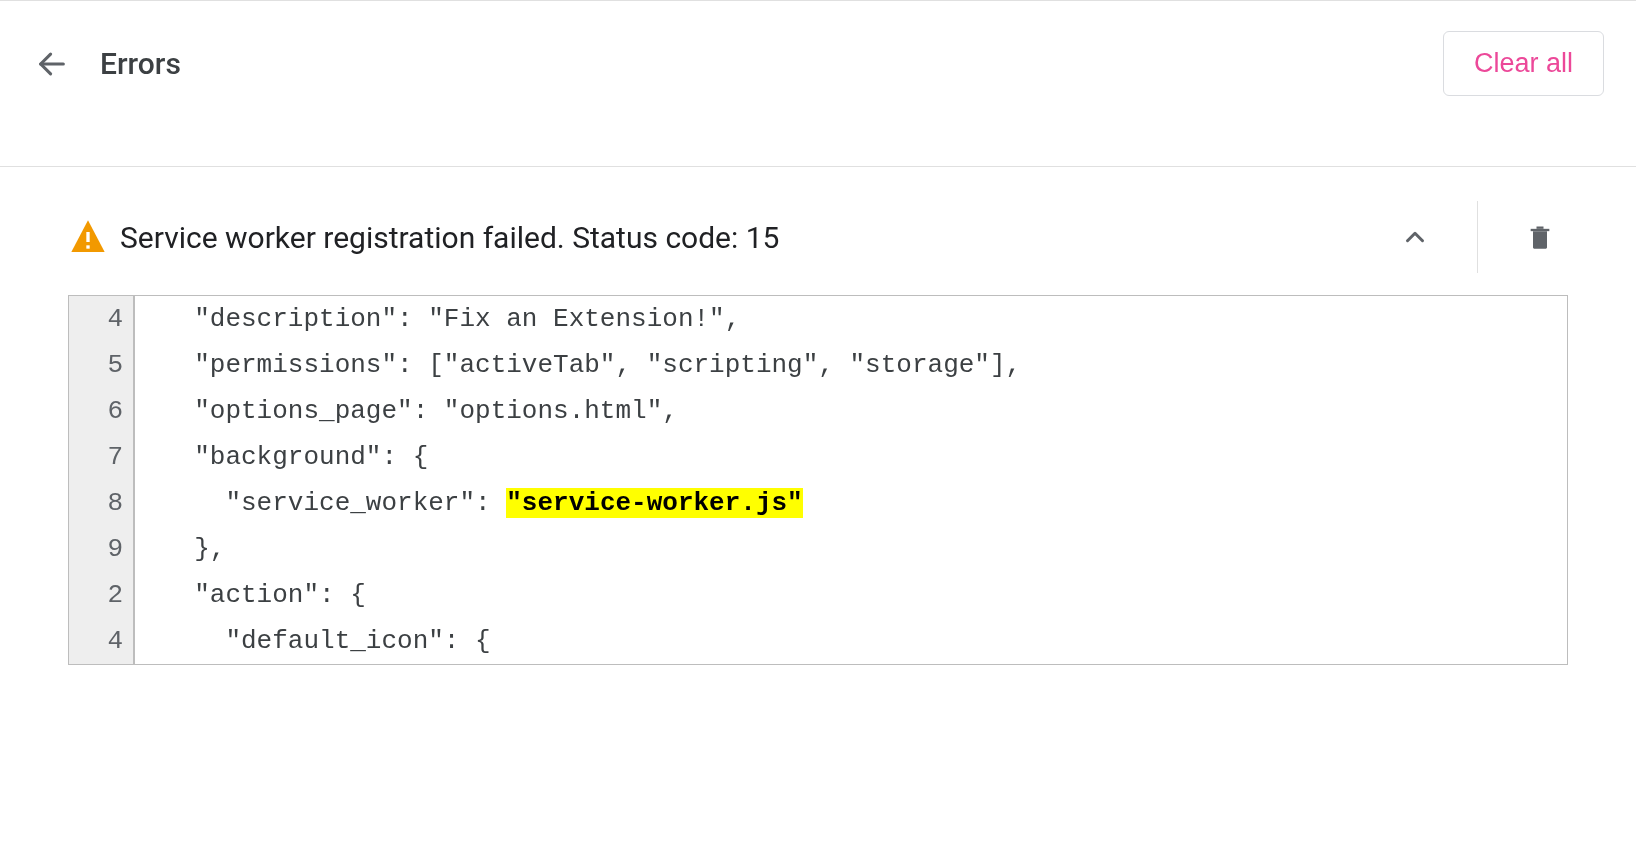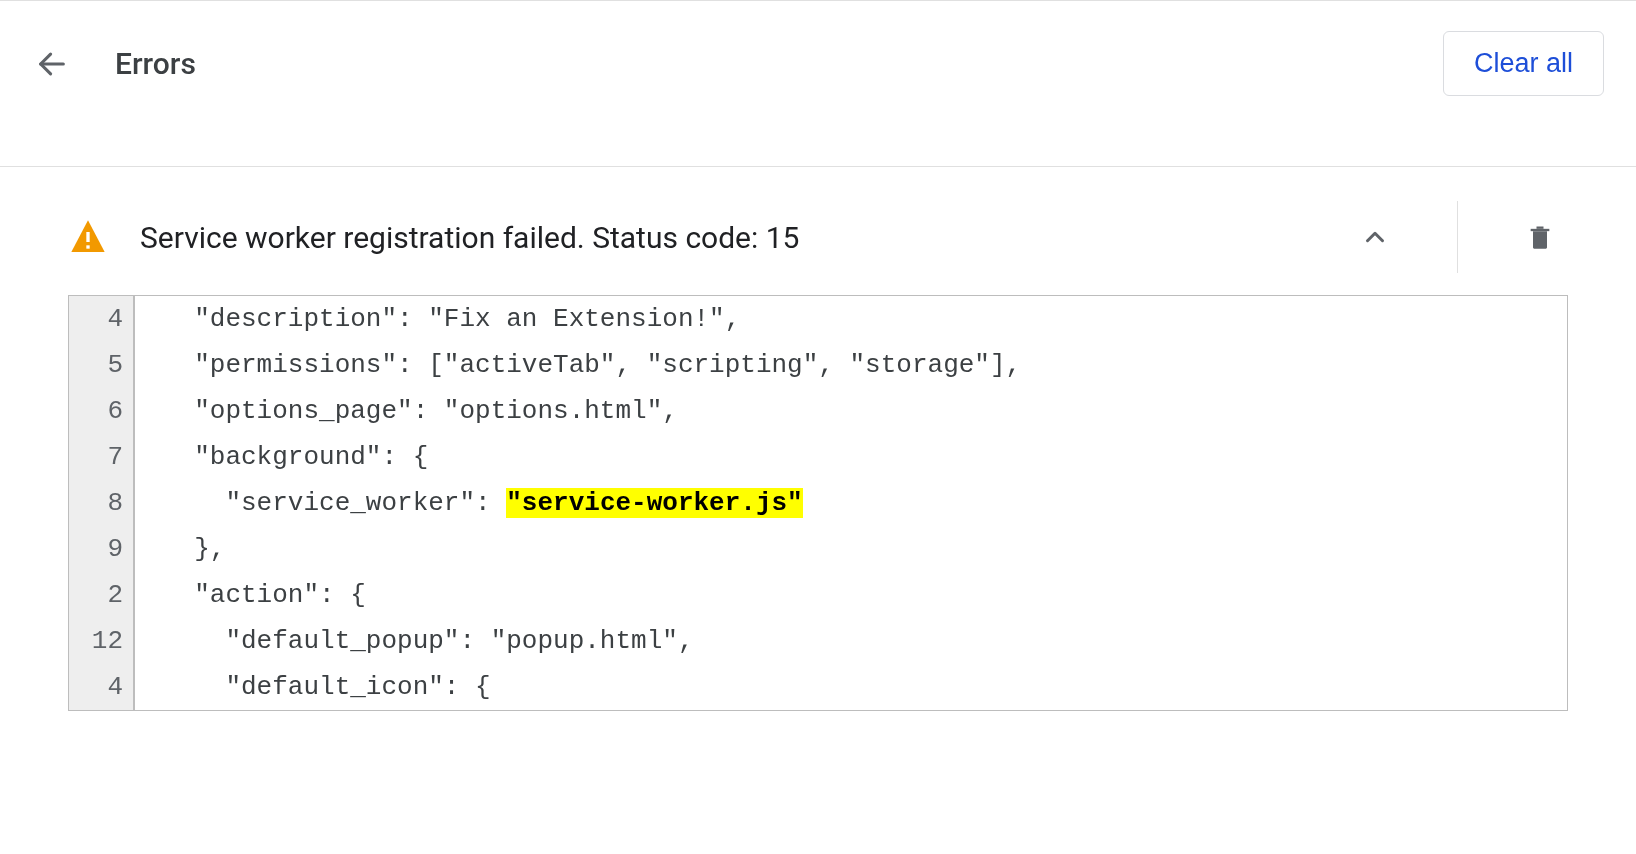--- a/index.html
+++ b/index.html
@@ -10,59 +10,59 @@
     width: 1636px;
   }
   .top-divider {
     border-top: 1px solid #e0e0e0;
     width: 100%;
   }
   .header {
     display: flex;
     align-items: center;
     padding: 30px 32px 30px 28px;
-    gap: 39px;
+    gap: 24px;
   }
   .back-btn {
     width: 48px;
     height: 48px;
     display: flex;
     align-items: center;
     justify-content: center;
     cursor: pointer;
     border-radius: 50%;
   }
   .page-title {
     font-size: 30px;
     font-weight: 500;
     color: #3c4043;
     flex: 1;
   }
   .clear-all-btn {
     font-size: 27px;
     font-weight: 500;
-    color: #1d4ed8;
+    color: #ec4899;
     background: #fff;
     border: 1px solid #dadce0;
     border-radius: 6px;
     padding: 16px 30px;
     cursor: pointer;
   }
   .section-divider {
     border-top: 1px solid #e0e0e0;
     width: 100%;
     margin-top: 40px;
   }
   .error-panel {
     padding: 24px 68px 40px 68px;
   }
   .error-header {
     display: flex;
     align-items: center;
-    gap: 32px;
+    gap: 12px;
     padding: 10px 0 22px 0;
   }
   .warn-icon svg { display: block; }
   .error-title {
     font-size: 30px;
     color: #202124;
     flex: 1;
     font-weight: 400;
   }
   .collapse-btn {
@@ -188,22 +188,18 @@
     </div>
     <div class="code-row">
       <div class="gutter">9</div>
       <div class="code-cell"><span>  },</span><span class="hl"></span><span></span></div>
     </div>
     <div class="code-row">
       <div class="gutter">2</div>
       <div class="code-cell"><span>  "action": {</span><span class="hl"></span><span></span></div>
     </div>
     <div class="code-row">
-      <div class="gutter">12</div>
-      <div class="code-cell"><span>    "default_popup": "popup.html",</span><span class="hl"></span><span></span></div>
-    </div>
-    <div class="code-row">
       <div class="gutter">4</div>
       <div class="code-cell"><span>    "default_icon": {</span><span class="hl"></span><span></span></div>
     </div>
   </div>
 
 </div>
 
 </body></html>

